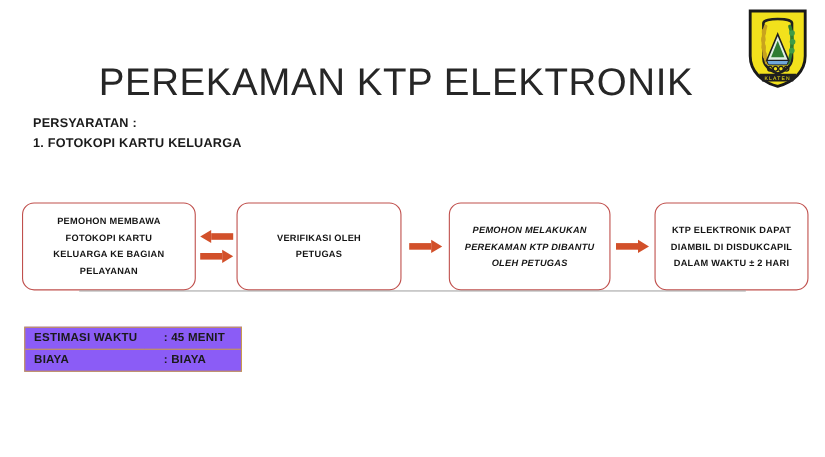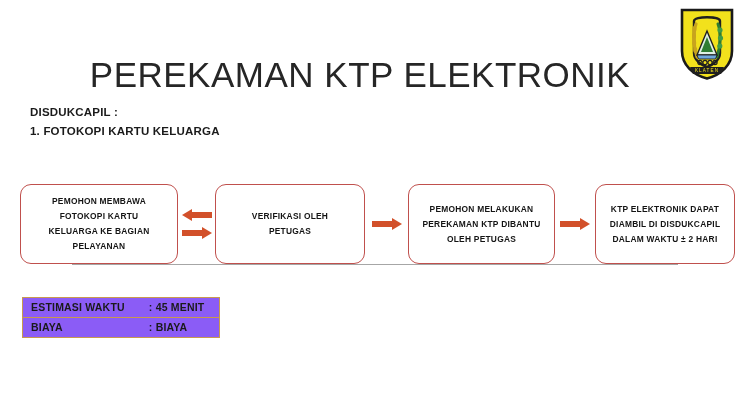--- a/index.html
+++ b/index.html
@@ -78,21 +78,21 @@
     line-height: 15px;
     letter-spacing: 0.25px;
     color: #141414;
     padding: 2px 7px;
   }
   .flow-box .lines { width: 100%; }
   .flow-box .lines span { display: block; white-space: nowrap; }
 
   #box-1 { left: 20px;  width: 158px; }
   #box-2 { left: 215px; width: 150px; }
-  #box-3 { left: 408px; width: 147px; }
+  #box-3 { left: 408px; width: 147px; font-style: italic; }
   #box-4 { left: 595px; width: 140px; }
 
   
   .arrow-group {
     position: absolute;
     top: 0;
     height: 80px;
     display: flex;
     flex-direction: column;
     justify-content: center;
@@ -197,21 +197,21 @@
       <circle cx="31" cy="55.5" r="2.1"></circle>
       <circle cx="36" cy="55.5" r="2.1"></circle>
     </g>
 
     <path d="M11 60 H45 L42 67 H14 Z" fill="#1f1f1f"></path>
     <text x="28" y="65.4" font-family="'Liberation Sans', sans-serif" font-size="4.6" fill="#F2E11C" text-anchor="middle" letter-spacing="1.1">KLATEN</text>
   </svg>
 </div>
 
 <div id="requirements">
-  <div>DISDUKCAPIL :</div>
+  <div>PERSYARATAN :</div>
   <div>1. FOTOKOPI KARTU KELUARGA</div>
 </div>
 
 <div id="flow">
 
   <div id="box-1" class="flow-box">
     <div class="lines">
       <span>PEMOHON  MEMBAWA</span>
       <span>FOTOKOPI KARTU</span>
       <span>KELUARGA  KE BAGIAN</span>

